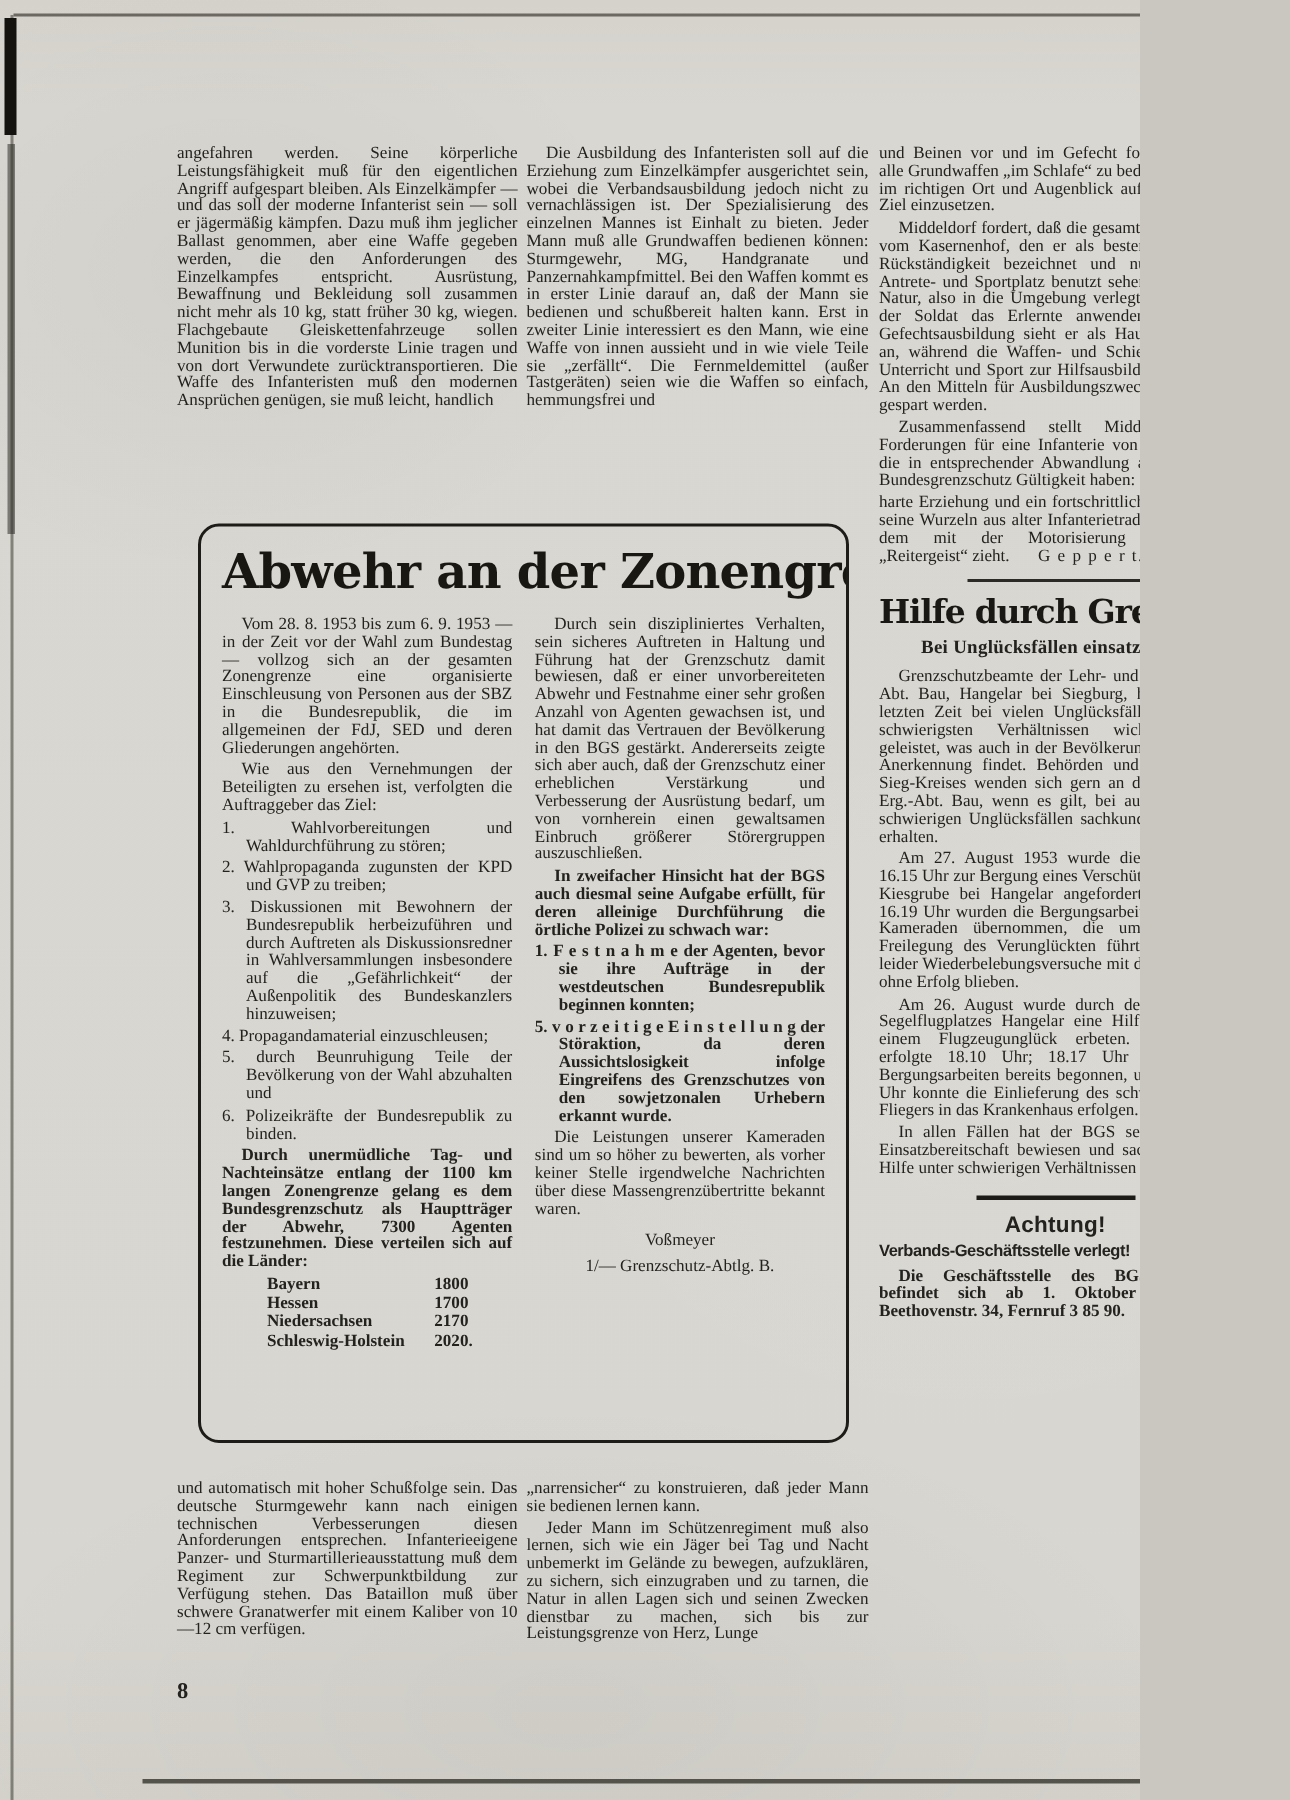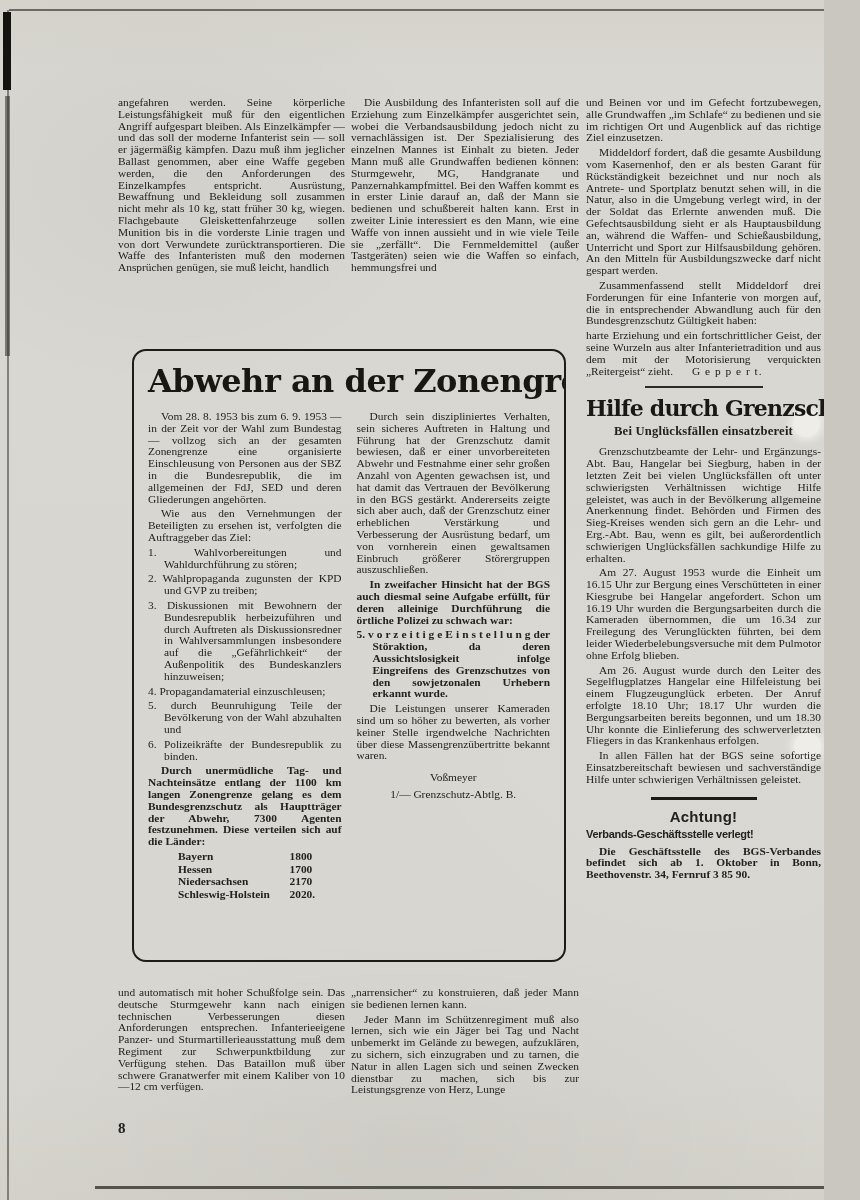--- a/index.html
+++ b/index.html
@@ -1,17 +1,17 @@
 <!DOCTYPE html>
 <html lang="de"><head>
 <meta charset="utf-8">
 <style>
   html,body{margin:0;padding:0;background:#c9c7c0;}
   #page{
-    position:relative;width:824px;height:1200px;overflow:hidden;
+    position:relative;width:760px;height:1200px;overflow:hidden;
     background-color:#d8d6d0;
     background-image:
       radial-gradient(ellipse 400px 300px at 20% 15%, rgba(0,0,0,0.03), transparent 70%),
       radial-gradient(ellipse 500px 400px at 85% 60%, rgba(255,255,255,0.05), transparent 70%),
       radial-gradient(ellipse 600px 300px at 50% 95%, rgba(0,0,0,0.035), transparent 70%),
       linear-gradient(180deg, #d4d2cb 0%, #d9d7d1 6%, #d8d6d0 90%, #d3d1ca 100%);
     font-family:"Liberation Serif", serif;
     color:#23221f;
   }
   
@@ -172,20 +172,21 @@
         </div>
       </div>
       <div class="box-col">
         <div>
             <p class="para ind">Durch sein diszipliniertes Verhalten, sein sicheres Auftreten in Haltung und Führung hat der Grenzschutz damit bewiesen, daß er einer unvorbereiteten Abwehr und Festnahme einer sehr großen Anzahl von Agenten gewachsen ist, und hat damit das Vertrauen der Bevölkerung in den BGS gestärkt. Andererseits zeigte sich aber auch, daß der Grenzschutz einer erheblichen Verstärkung und Verbesserung der Ausrüstung bedarf, um von vornherein einen gewaltsamen Einbruch größerer Störergruppen auszuschließen.</p>
           </div>
         <div>
             <p class="para ind bold">In zweifacher Hinsicht hat der BGS auch diesmal seine Aufgabe erfüllt, für deren alleinige Durchführung die örtliche Polizei zu schwach war:</p>
           </div>
         <div>
+            <p class="li bold">1. F e s t n a h m e  der Agenten, bevor sie ihre Aufträge in der westdeutschen Bundesrepublik beginnen konnten;</p>
             <p class="li bold">5. v o r z e i t i g e  E i n s t e l l u n g  der Störaktion, da deren Aussichtslosigkeit infolge Eingreifens des Grenzschutzes von den sowjetzonalen Urhebern erkannt wurde.</p>
           </div>
         <div>
             <p class="para ind">Die Leistungen unserer Kameraden sind um so höher zu bewerten, als vorher keiner Stelle irgendwelche Nachrichten über diese Massengrenzübertritte bekannt waren.</p>
           </div>
         <div class="sig-center">Voßmeyer</div>
         <div class="sig-center2">1/— Grenzschutz-Abtlg. B.</div>
       </div>
     </div>
   </div>

